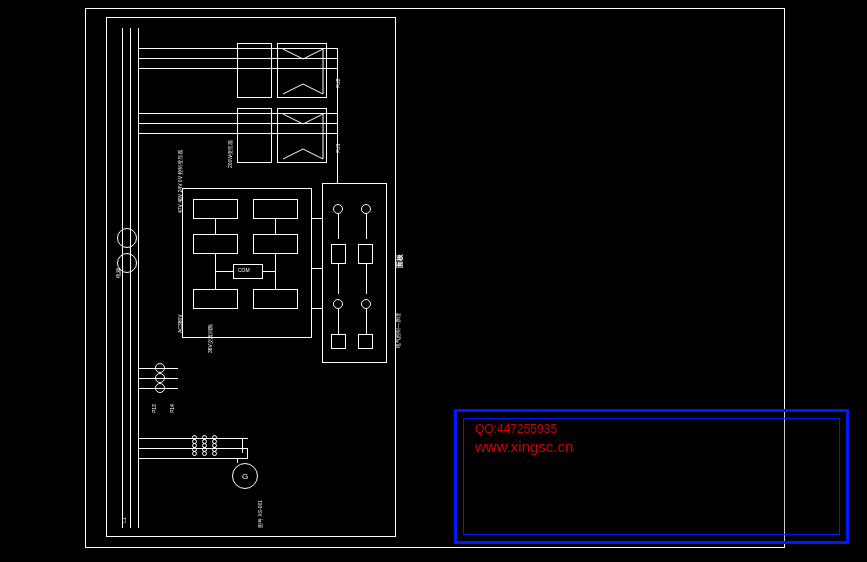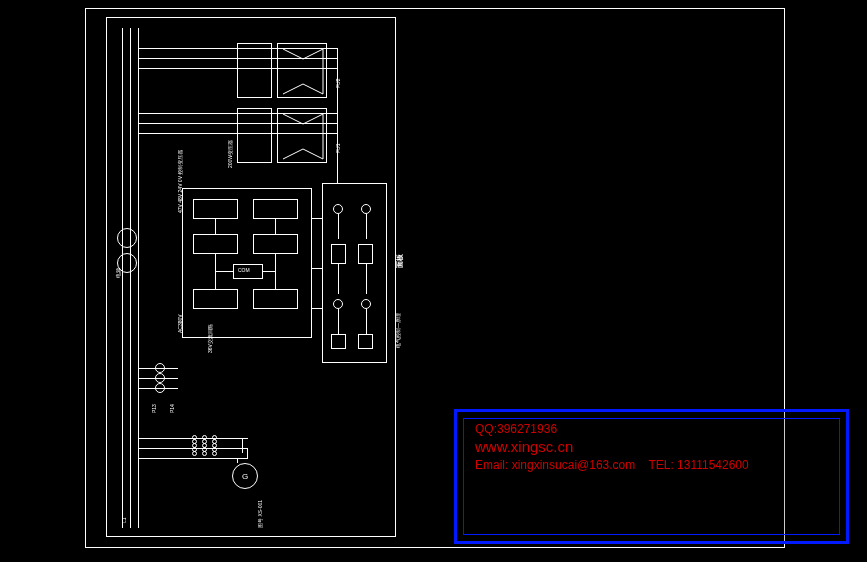--- a/index.html
+++ b/index.html
@@ -200,22 +200,15 @@
     <span class="lbl-h" style="left:135px; top:454px; font-size:8px;">G</span>
 
     <div class="line vline" style="left:230px; top:30px; height:135px;"></div>
 
     <span class="lbl" style="left:150px; top:510px;">图号 XS-001</span>
   </div>
 </div>
 
 <div class="watermark">
   <div class="watermark-inner"></div>
-  <div class="wm-line">QQ:396271936</div>
+  <div class="wm-line">QQ:447255935</div>
   <div class="wm-line" style="font-size:15px;">www.xingsc.cn</div>
-  <div class="wm-line">
-    <span>Email:</span>
-    <span>xingxinsucai@163.com</span>
-    &nbsp;&nbsp;
-    <span>TEL:</span>
-    <span>13111542600</span>
-  </div>
 </div>
 
 </body></html>

